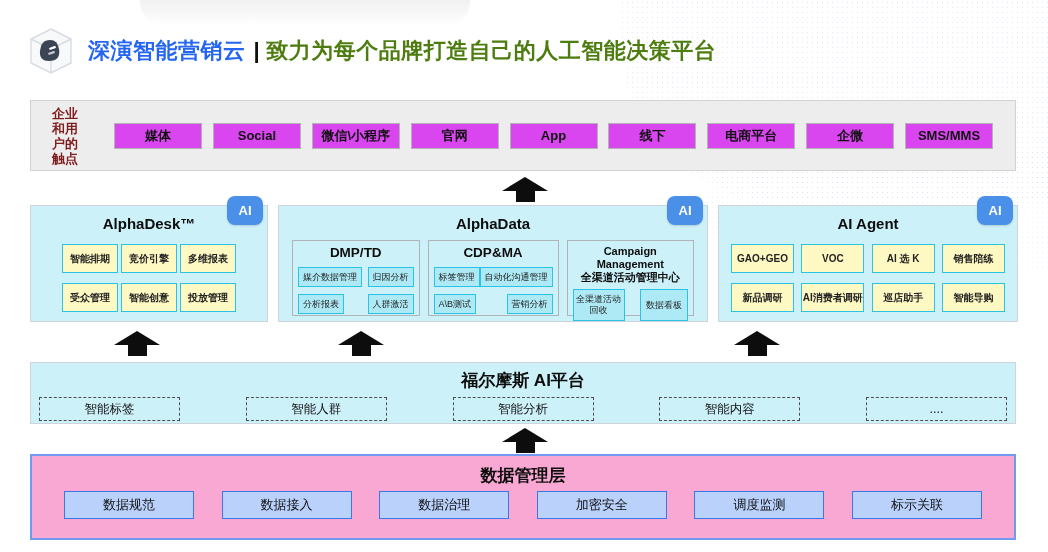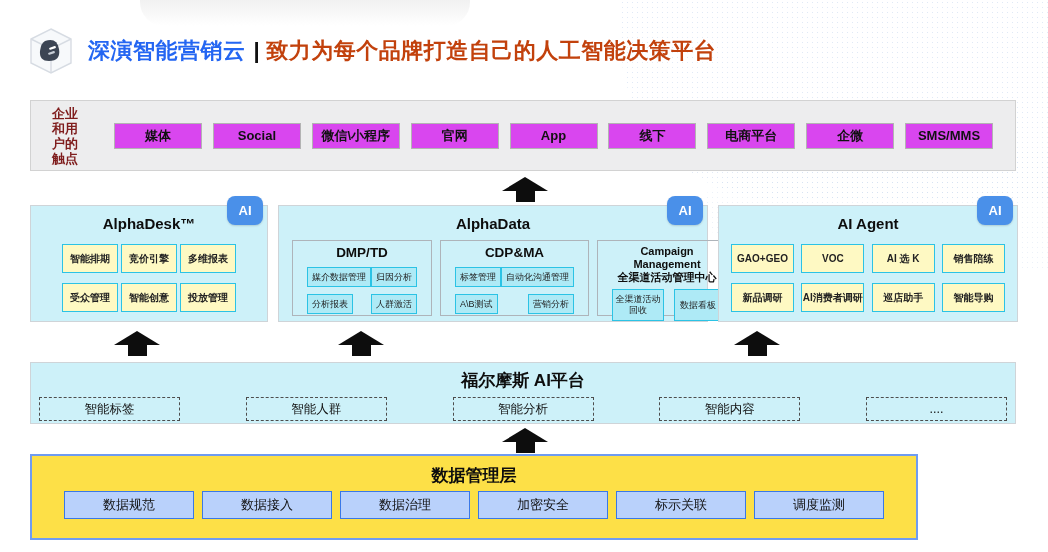--- a/index.html
+++ b/index.html
@@ -13,21 +13,21 @@
   .dots-b { left:700px; top:150px; width:348px; height:120px; border-radius:50% 0 0 50%; opacity:.35; }
   .smudge { position:absolute; left:140px; top:0; width:330px; height:26px; opacity:.7;
             background:linear-gradient(#ebebeb,#ffffff); border-radius:0 0 24px 24px; pointer-events:none; }
 
   
   .header { position:absolute; left:26px; top:26px; display:flex; align-items:center; gap:12px; }
   .logo { width:50px; height:50px; flex:0 0 auto; }
   .title { font-size:22px; font-weight:bold; letter-spacing:.5px; white-space:nowrap; }
   .brand { color:#2466f2; }
   .sep { color:#111; font-weight:bold; margin:0 6px 0 8px; }
-  .tagline { color:#c2410c; }
+  .tagline { color:#4d7c0f; }
 
   
   .touchpoints { position:absolute; left:30px; top:100px; width:986px; height:71px;
                  background:#ededee; border:1px solid #d2d2d2; display:flex; align-items:center; }
   .tp-label { margin-left:21px; width:36px; font-size:13px; font-weight:bold; line-height:15px; color:#7f1d1d; }
   .tp-chips { flex:1; display:flex; justify-content:space-between; margin:0 22px 0 26px; }
   .tp-chip { width:88px; height:26px; background:#d946ef; border:1px solid #b3b3b3;
              display:flex; align-items:center; justify-content:center;
              font-size:13px; font-weight:bold; color:#111; white-space:nowrap; }
 
@@ -47,21 +47,21 @@
 
   .alphadesk { left:30px; top:205px; width:238px; height:117px; }
   .ad-grid { margin:12px 31px 0; display:grid; grid-template-columns:repeat(3,56px);
              justify-content:space-between; row-gap:10px; }
   .chip-cyan { height:29px; background:#fef9c3; border:1px solid #2bc3e5; color:#222;
                display:flex; align-items:center; justify-content:center; text-align:center;
                font-size:10px; font-weight:600; line-height:11px; }
 
   .alphadata { left:278px; top:205px; width:430px; height:117px; }
   .modules { display:flex; gap:8px; margin:8px 13px 0; }
-  .module { flex:1; border:1px solid #aeb4ba; height:76px; padding:0 14px; }
+  .module { flex:1; border:1px solid #aeb4ba; height:76px; padding:0 5px; }
   .module-title { text-align:center; font-weight:bold; font-size:13.5px; color:#0d0d0d; margin-top:4px; }
   .module-title-sm { text-align:center; font-weight:bold; font-size:11px; line-height:13px; color:#0d0d0d; margin-top:4px; }
   .module-chips { display:flex; justify-content:space-between; margin-top:7px; }
   .module-chips + .module-chips { margin-top:7px; }
   .chip-xs { height:20px; background:#aeeaf6; border:1px solid #2bc3e5; color:#222;
              display:flex; align-items:center; justify-content:center;
              font-size:9px; padding:0 4px; white-space:nowrap; }
   .cm-chips { display:flex; justify-content:space-between; gap:10px; margin-top:5px; }
   .chip-cm { background:#aeeaf6; border:1px solid #2bc3e5; color:#222; height:32px;
              display:flex; align-items:center; justify-content:center; text-align:center;
@@ -75,22 +75,22 @@
 
   
   .platform { position:absolute; left:30px; top:362px; width:986px; height:62px;
               background:#cdf1f9; border:1px solid #cfd4d8; }
   .platform-title { text-align:center; font-size:17px; font-weight:bold; color:#0d0d0d; margin-top:6px; }
   .dashed-row { display:flex; justify-content:space-between; margin:5px 8px 0; }
   .chip-dashed { width:141px; height:24px; border:1px dashed #4d4d4d; color:#111;
                  display:flex; align-items:center; justify-content:center; font-size:12.5px; }
 
   
-  .datalayer { position:absolute; left:30px; top:454px; width:888px; height:86px;
-               background:#fde047; border:2px solid #6f9cf1; }
+  .datalayer { position:absolute; left:30px; top:454px; width:986px; height:86px;
+               background:#f9a8d4; border:2px solid #6f9cf1; }
   .datalayer-title { text-align:center; font-size:17px; font-weight:bold; color:#0d0d0d; margin-top:8px; }
   .dl-row { display:flex; justify-content:space-between; margin:4px 32px 0; }
   .chip-blue { width:130px; height:28px; background:#b9d1fb; border:1px solid #3a78e7; color:#111;
                display:flex; align-items:center; justify-content:center; font-size:13px; }
 </style>
 </head>
 <body>
 
 <div class="canvas">
 
@@ -235,18 +235,18 @@
       <div class="stem"></div>
   </div>
 
   <div class="datalayer">
     <div class="datalayer-title">数据管理层</div>
     <div class="dl-row">
       <div class="chip-blue">数据规范</div>
       <div class="chip-blue">数据接入</div>
       <div class="chip-blue">数据治理</div>
       <div class="chip-blue">加密安全</div>
+      <div class="chip-blue">调度监测</div>
       <div class="chip-blue">标示关联</div>
-      <div class="chip-blue">调度监测</div>
     </div>
   </div>
 
 </div>
 
 </body></html>

